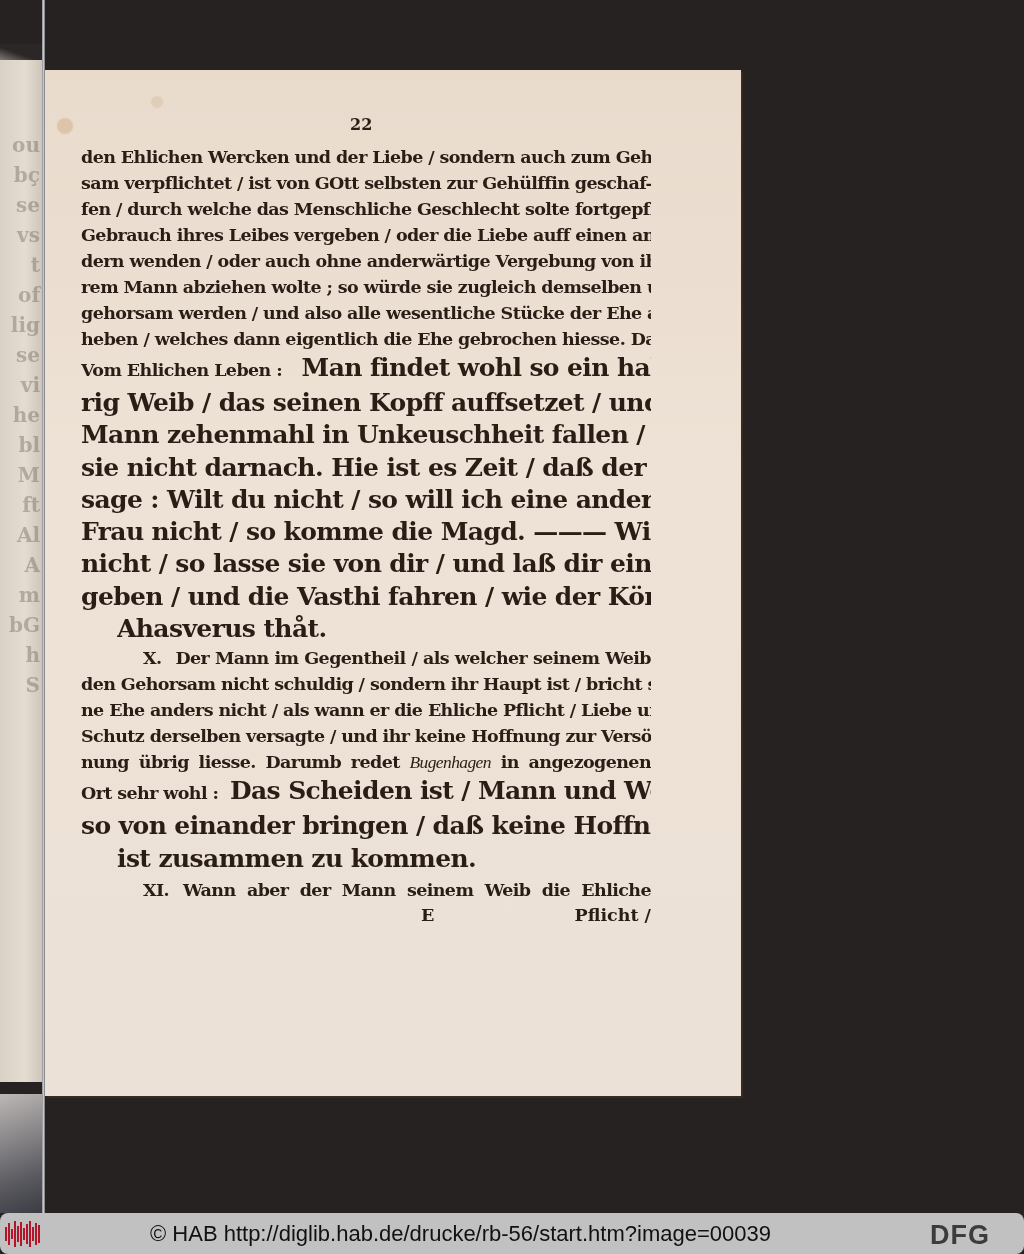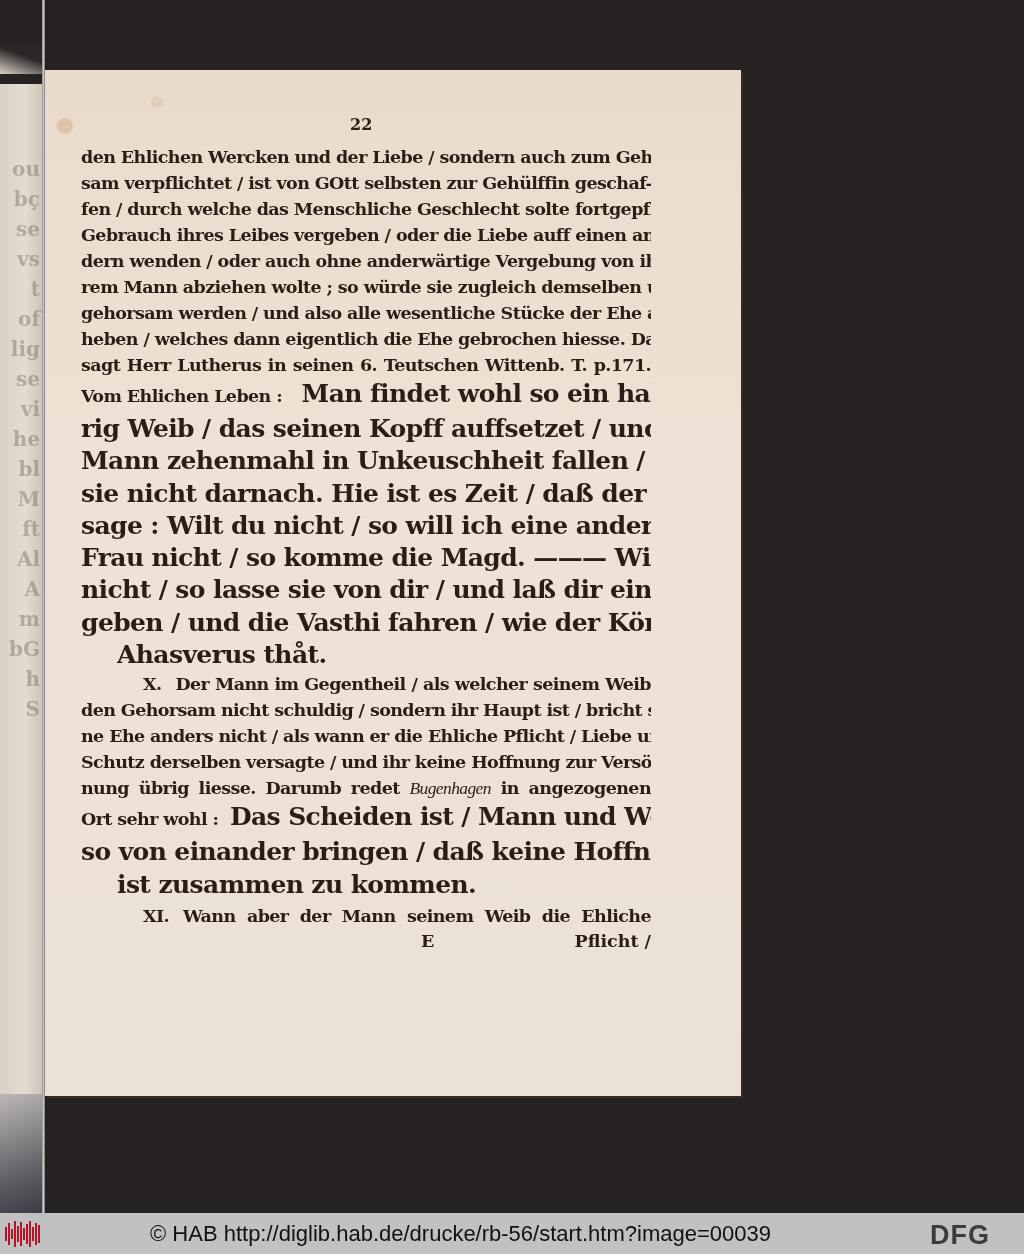--- a/index.html
+++ b/index.html
@@ -7,21 +7,21 @@
       width: 1024px; height: 1254px; overflow: hidden;
       background: #262323;
       position: relative;
       font-family: "DejaVu Serif", serif;
     }
     .scan-area {
       position: absolute; left: 0; top: 0; width: 1024px; height: 1213px;
       background: #252221;
     }
     .prev-page-sliver {
-      position: absolute; left: 0; top: 84px; width: 42px; height: 1153px;
+      position: absolute; left: 0; top: 60px; width: 42px; height: 1022px;
       background: linear-gradient(90deg, #d9d0c6 0%, #e4dbd1 60%, #cfc6bb 100%);
       overflow: hidden;
     }
     .prev-page-sliver .ghost {
       position: absolute; left: 0; top: 70px; width: 40px;
       color: rgba(90,80,70,0.35); font-family: "DejaVu Serif", serif;
       font-weight: bold; font-size: 20px; line-height: 30px; text-align: right;
       white-space: pre;
     }
     .prev-page-shadow {
@@ -65,21 +65,21 @@
     .indent { padding-left: 62px; }
     .lastline { text-align-last: left; margin-left: 36px; }
     .italic { font-style: italic; font-weight: normal; font-family: Liberation Serif, serif; }
     .catchword-line {
       display: flex; justify-content: space-between; font-size: 17.5px; line-height: 24px;
       padding-left: 340px;
     }
     .footer {
       position: absolute; left: 0; top: 1213px; width: 1024px; height: 41px;
       background: #c1c1c1;
-      display: flex; align-items: center;
+      display: flex; align-items: center; border-radius: 8px;
     }
     .hab-logo {
       position: absolute; left: 5px; top: 7px; width: 40px; height: 28px;
       display: flex; align-items: center; gap: 1px;
     }
     .hab-logo span { display: block; width: 2px; background: #b3162a; }
     .copyright {
       position: absolute; left: 150px; top: 8px;
       font-family: "Liberation Sans", sans-serif; font-size: 22px; color: #111;
       white-space: nowrap;
@@ -124,21 +124,20 @@
 
     <div class="text-block">
       <span class="line small">den Ehlichen Wercken und der Liebe / sondern auch zum Gehor-</span>
       <span class="line small">sam verpflichtet / ist von GOtt selbsten zur Gehülffin geschaf-</span>
       <span class="line small">fen / durch welche das Menschliche Geschlecht solte fortgepflan-</span>
       <span class="line small">Gebrauch ihres Leibes vergeben / oder die Liebe auff einen an-</span>
       <span class="line small">dern wenden / oder auch ohne anderwärtige Vergebung von ih-</span>
       <span class="line small">rem Mann abziehen wolte ; so würde sie zugleich demselben un-</span>
       <span class="line small">gehorsam werden / und also alle wesentliche Stücke der Ehe auff-</span>
       <span class="line small">heben / welches dann eigentlich die Ehe gebrochen hiesse. Darumb</span>
-      <span class="line small">sagt Herr Lutherus in seinen 6. Teutschen Wittenb. T. p.171.</span>
       <span class="line" style="line-height:32px;">
         <span class="small">Vom Ehlichen Leben :</span>
         <span class="large" style="padding-left:14px;">Man findet wohl so ein halstar-</span>
       </span>
       <span class="line large">rig Weib / das seinen Kopff auffsetzet / und soll der</span>
       <span class="line large">Mann zehenmahl in Unkeuschheit fallen / so fraget</span>
       <span class="line large">sie nicht darnach.   Hie ist es Zeit / daß der Mann</span>
       <span class="line large">sage : Wilt du nicht / so will ich eine andere : will die</span>
       <span class="line large">Frau nicht / so komme die Magd.   ———   Will sie</span>
       <span class="line large">nicht / so lasse sie von dir / und laß dir eine Esther</span>

